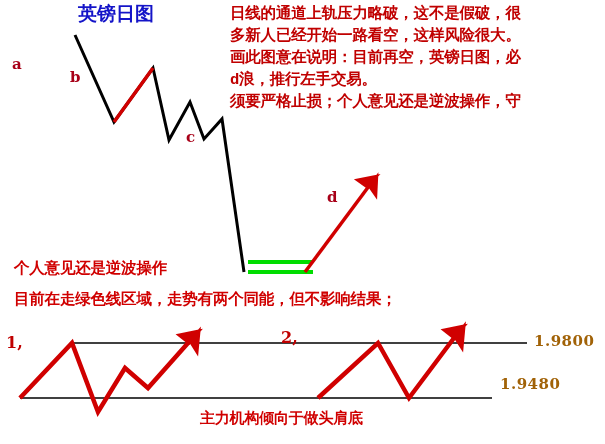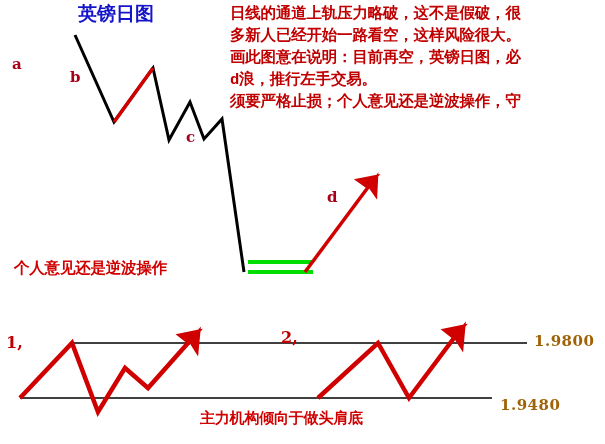--- a/index.html
+++ b/index.html
@@ -130,22 +130,23 @@
     <span class="commentary-line">须要严格止损；个人意见还是逆波操作，守</span>
   </div>
 
   <div class="txt wave-label" style="left:12px; top:57px;">a</div>
   <div class="txt wave-label" style="left:70px; top:70px;">b</div>
   <div class="txt wave-label" style="left:186px; top:130px;">c</div>
   <div class="txt wave-label" style="left:327px; top:190px;">d</div>
 
   <div class="txt note-line" style="left:14px; top:261px;">个人意见还是逆波操作</div>
 
+  <div class="txt note-line" style="left:14px; top:292px;">目前在走绿色线区域，走势有两个同能，但不影响结果；</div>
 
   <div class="txt pattern-num" style="left:6px; top:335px;">1,</div>
   <div class="txt pattern-num" style="left:281px; top:330px;">2,</div>
 
   <div class="txt price-label" style="left:534px; top:334px;">1.9800</div>
-  <div class="txt price-label" style="left:500px; top:398px;">1.9480</div>
+  <div class="txt price-label" style="left:500px; top:377px;">1.9480</div>
 
   <div class="txt" id="bottom-note" style="left:200px; top:411px;">主力机构倾向于做头肩底</div>
 
 </div>
 
 </body></html>

